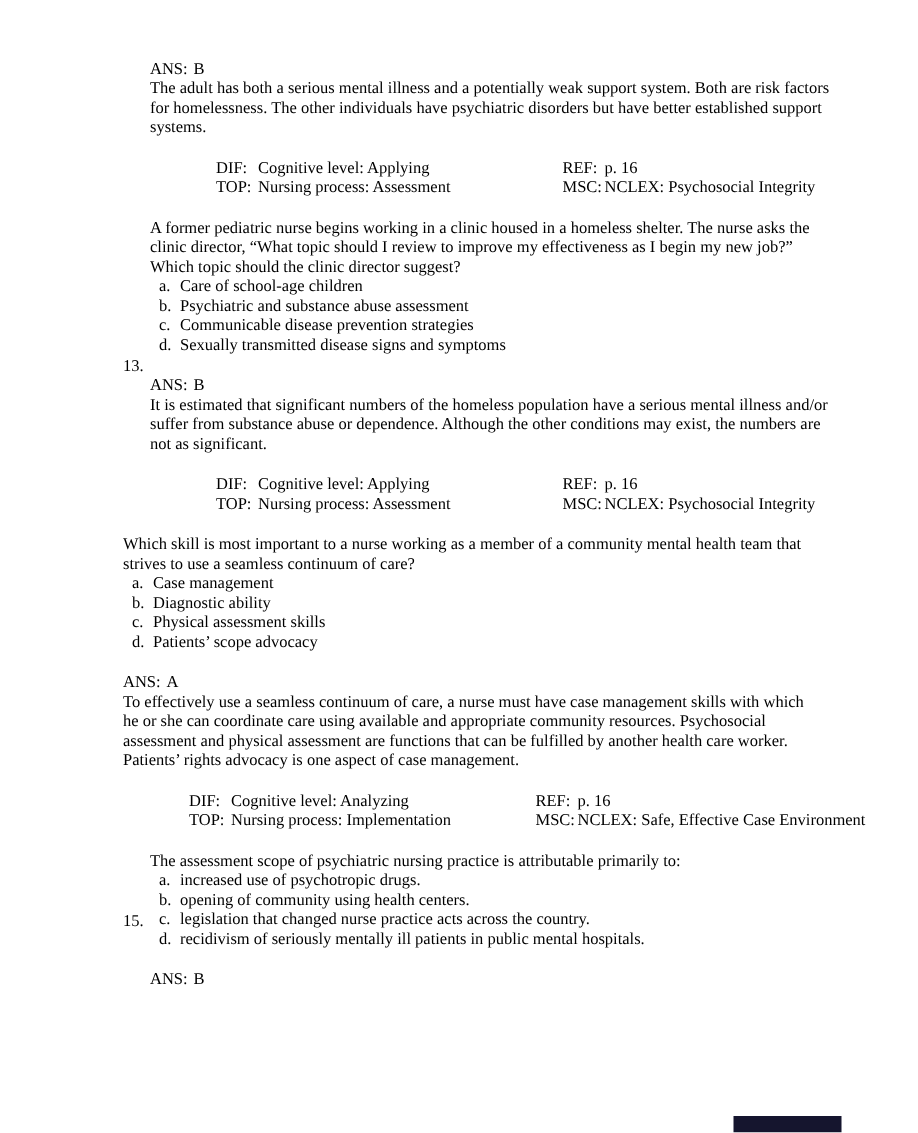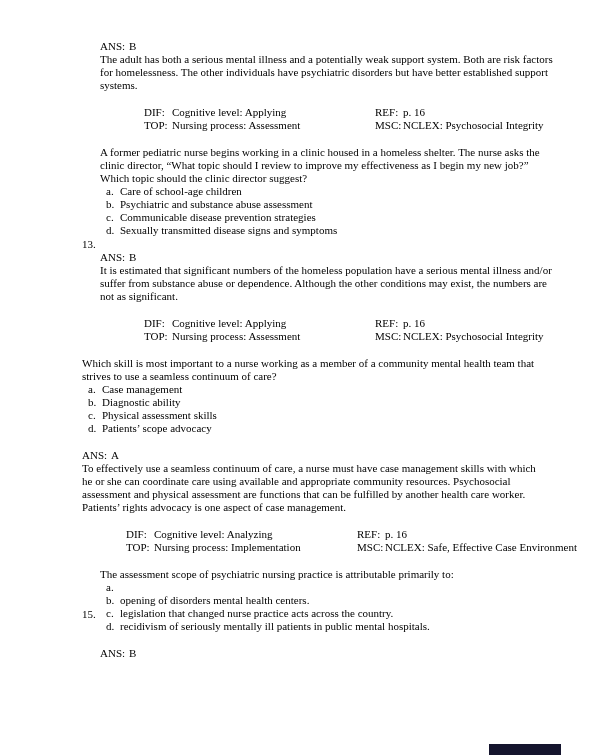--- a/index.html
+++ b/index.html
@@ -166,24 +166,25 @@
   </section>
 
   <section>
     <div class="q-row">
       <span class="q-num">15.</span>
       <div class="q-body">
         <p class="stem">The assessment scope of psychiatric nursing practice is attributable primarily to:</p>
         <div class="options">
           <div class="opt">
             <span class="opt-letter">a.</span>
+            <span>increased use of psychotropic drugs.</span>
           </div>
           <div class="opt">
             <span class="opt-letter">b.</span>
-            <span>opening of disorders mental health centers.</span>
+            <span>opening of community using health centers.</span>
           </div>
           <div class="opt">
             <span class="opt-letter">c.</span>
             <span>legislation that changed nurse practice acts across the country.</span>
           </div>
           <div class="opt">
             <span class="opt-letter">d.</span>
             <span>recidivism of seriously mentally ill patients in public mental hospitals.</span>
           </div>
         </div>

